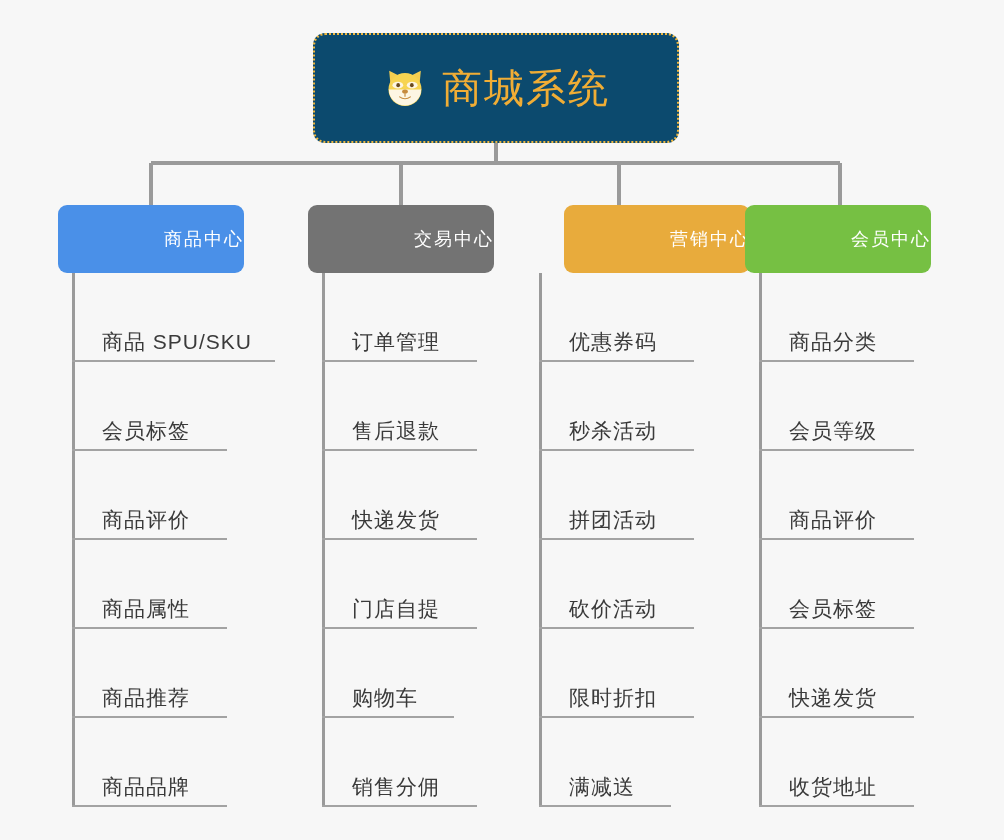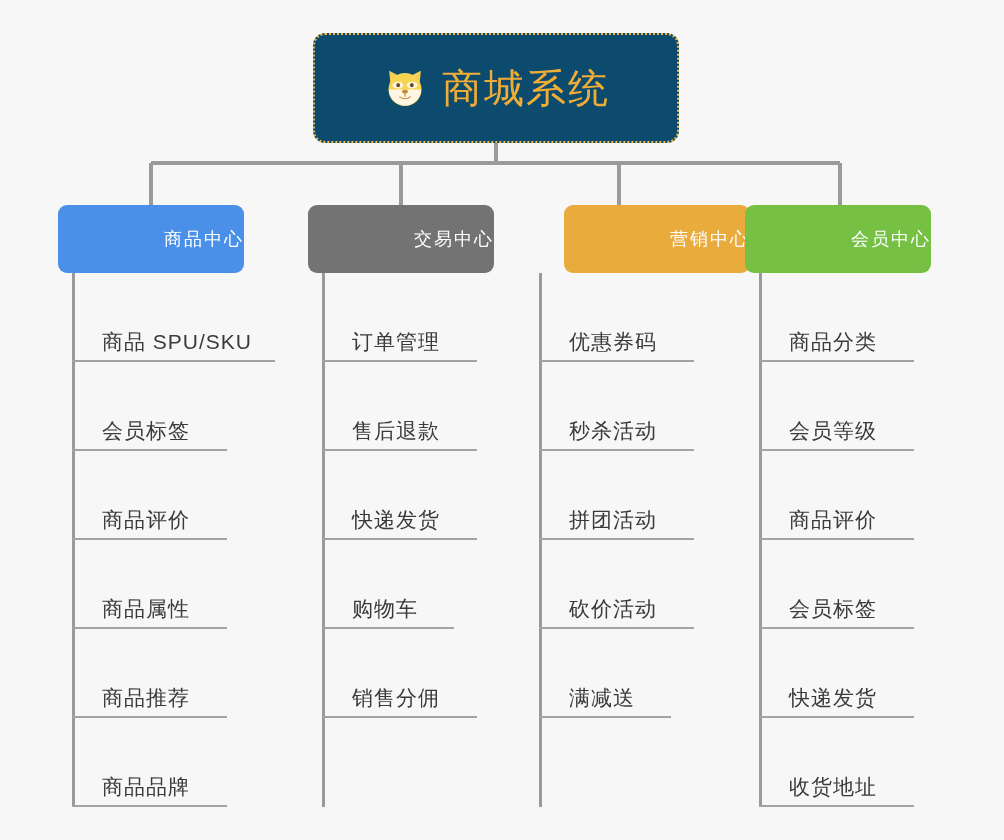--- a/index.html
+++ b/index.html
@@ -217,20 +217,24 @@
         <div class="item-rule"></div>
       </div>
       <div class="item">
         <span class="item-label">售后退款</span>
         <div class="item-rule"></div>
       </div>
       <div class="item">
         <span class="item-label">快递发货</span>
         <div class="item-rule"></div>
       </div>
+      <div class="item">
+        <span class="item-label">门店自提</span>
+        <div class="item-rule"></div>
+      </div>
       <div class="item narrow">
         <span class="item-label">购物车</span>
         <div class="item-rule"></div>
       </div>
       <div class="item">
         <span class="item-label">销售分佣</span>
         <div class="item-rule"></div>
       </div>
     </div>
   </div>
@@ -250,20 +254,24 @@
         <div class="item-rule"></div>
       </div>
       <div class="item">
         <span class="item-label">拼团活动</span>
         <div class="item-rule"></div>
       </div>
       <div class="item">
         <span class="item-label">砍价活动</span>
         <div class="item-rule"></div>
       </div>
+      <div class="item">
+        <span class="item-label">限时折扣</span>
+        <div class="item-rule"></div>
+      </div>
       <div class="item narrow">
         <span class="item-label">满减送</span>
         <div class="item-rule"></div>
       </div>
     </div>
   </div>
 
   <div class="column col-3">
     <div class="cat-box" style="background: rgb(118, 192, 67);">
       <span>会员中心</span>

